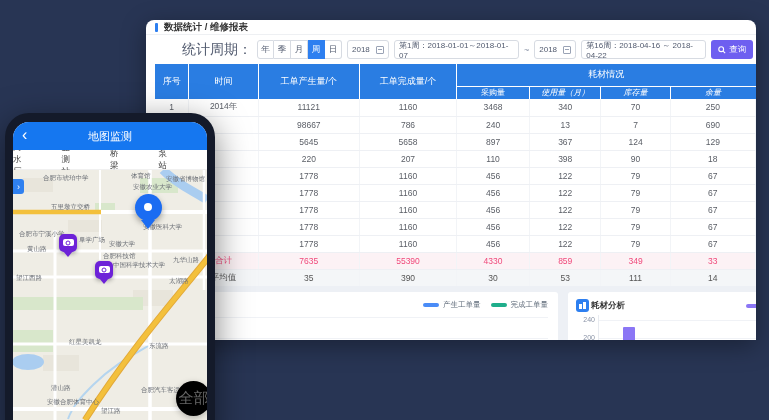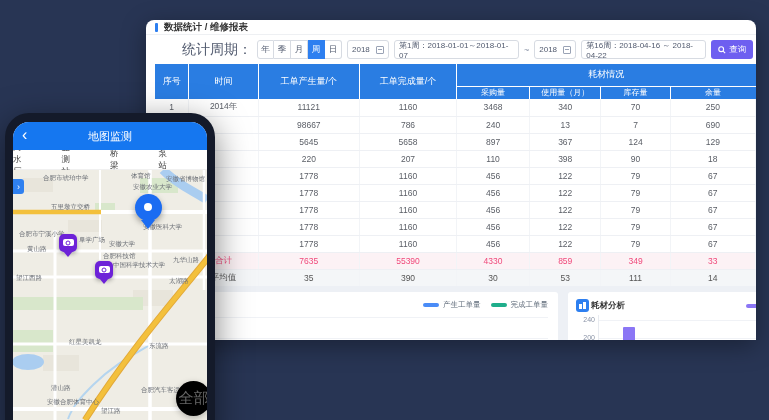--- a/index.html
+++ b/index.html
@@ -34,21 +34,21 @@
   .btn-query{background:#6e5ff0;}
   .btn-export{background:#1db574;}
 
   
   .tbl-wrap{position:absolute;left:9px;top:44px;}
   table{border-collapse:collapse;table-layout:fixed;}
   th,td{padding:0;text-align:center;overflow:hidden;white-space:nowrap;}
   thead th{background:#2a7de2;color:#fff;font-weight:normal;}
   tr.h-main th{height:22px;font-size:9px;}
   tr.h-sub th{height:13px;font-size:8px;border-top:1px solid rgba(255,255,255,.3);}
-  tr.h-sub th + th{border-left:1px solid rgba(255,255,255,.3);}
+  tr.h-sub th + th{border-left:1px solid rgba(255,255,255,.3);font-style:italic;}
   th[rowspan]{border-right:1px solid rgba(255,255,255,.25);}
   tbody td{height:17px;font-size:8.5px;color:#5a5e66;border-bottom:1px solid #eef0f4;background:#fff;border-right:1px solid #f2f4f7;}
   tr.total td{background:#fcf2f5;color:#f0487a;}
   tr.avg td{background:#f4f6f8;color:#555;}
 
   
   .charts{position:absolute;left:0;top:266px;right:0;bottom:0;background:#edf0f5;}
   .card{position:absolute;top:6px;height:140px;background:#fff;border-radius:3px;}
   .card-left{left:9px;width:403px;}
   .card-right{left:422px;width:238px;}

